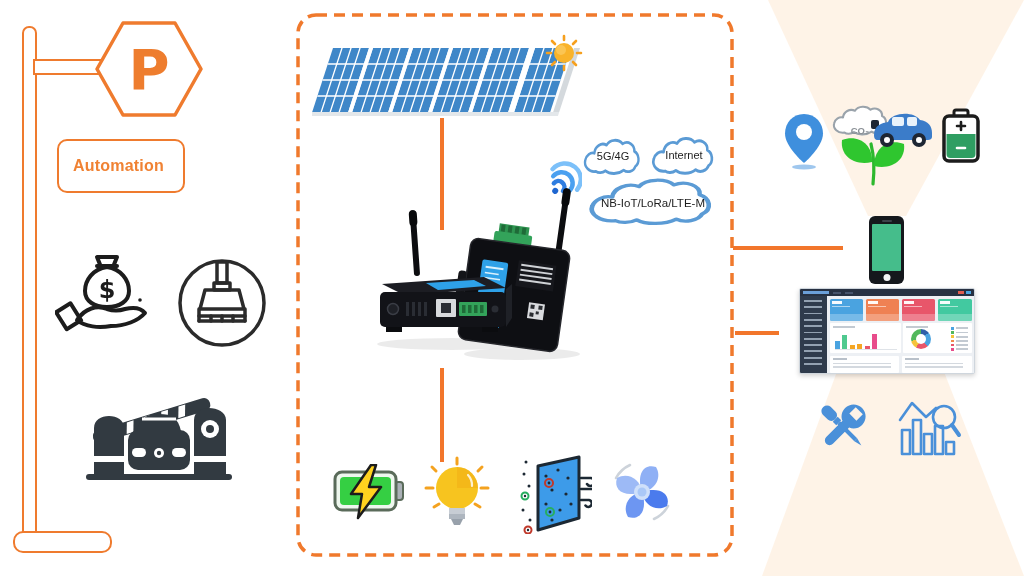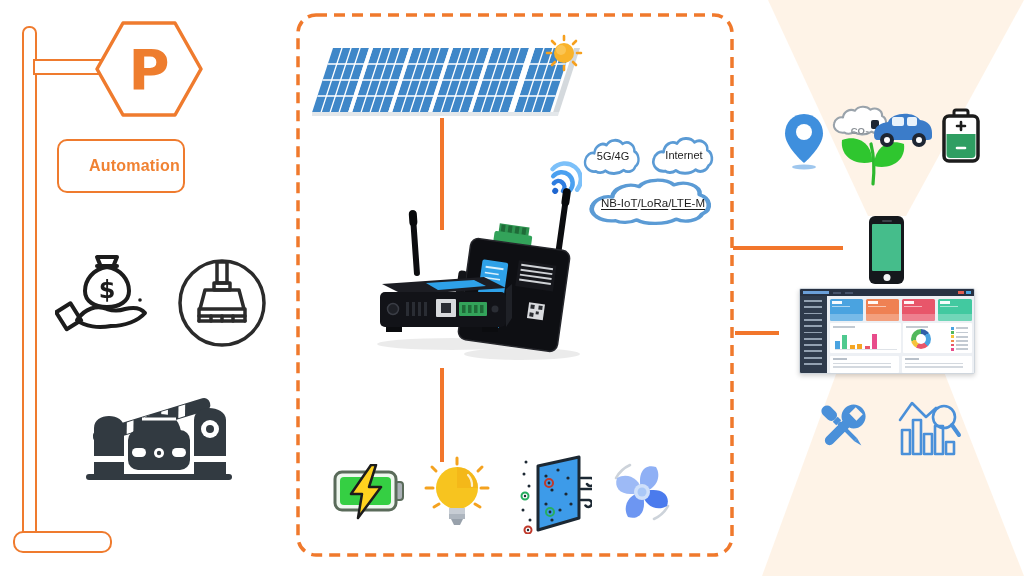--- a/index.html
+++ b/index.html
@@ -13,29 +13,29 @@
   .beam.bot{clip-path:polygon(100px 336px,180px 336px,274px 576px,12px 576px);}
 
   
   .pole{left:22px;top:26px;width:11px;height:516px;background:#fff;border:2.5px solid #ef7b2e;border-radius:7px 7px 0 0;}
   .pole-base{left:13px;top:531px;width:95px;height:18px;background:#fff;border:2.5px solid #ef7b2e;border-radius:10px;}
   .crossbar{left:33px;top:59px;width:70px;height:12px;background:#fff;border:2.5px solid #ef7b2e;}
   .hex-wrap{left:95px;top:20px;width:108px;height:98px;}
   .hex-letter{left:95px;top:20px;width:108px;height:98px;display:flex;align-items:center;justify-content:center;
       font-family:"DejaVu Sans",sans-serif;font-weight:700;font-size:56px;color:#ee7d2e;}
   .tagline-box{left:57px;top:139px;width:128px;height:54px;border:2.5px solid #ef7b2e;border-radius:10px;
-      box-sizing:border-box;display:flex;flex-direction:column;justify-content:center;padding-left:30px;
+      box-sizing:border-box;display:flex;flex-direction:column;justify-content:center;padding-left:14px;
       color:#f08233;font-weight:700;font-size:16px;line-height:1.35;letter-spacing:.2px;}
 
   
   .vline{width:3.5px;background:#f2762b;position:absolute;}
   .hline{height:3.5px;background:#f2762b;position:absolute;}
 
   .cloud-label{position:absolute;color:#1d1d1d;font-size:11px;display:flex;align-items:center;justify-content:center;white-space:nowrap;}
-  .cloud-label .u{text-decoration:underline;text-underline-offset:2px;}
+  .cloud-label .u{text-underline-offset:2px;}
 
   
   .phone{left:869px;top:216px;width:35px;height:68px;background:#15181c;border-radius:6px;}
   .phone .screen{position:absolute;left:3px;right:3px;top:8px;bottom:13px;background:#45bd8b;border-radius:1px;}
   .phone .speaker{position:absolute;left:50%;transform:translateX(-50%);top:3.5px;width:10px;height:2.5px;border-radius:2px;background:#3c424a;}
   .phone .home{position:absolute;left:50%;transform:translateX(-50%);bottom:3px;width:7px;height:7px;border-radius:50%;background:#f4f5f6;}
 
   
   .dash{left:799px;top:288px;width:174px;height:84px;background:#fff;border:1px solid #cfd6dd;border-radius:2px;
         box-shadow:0 2px 5px rgba(0,0,0,.18);overflow:hidden;display:flex;flex-direction:column;}

